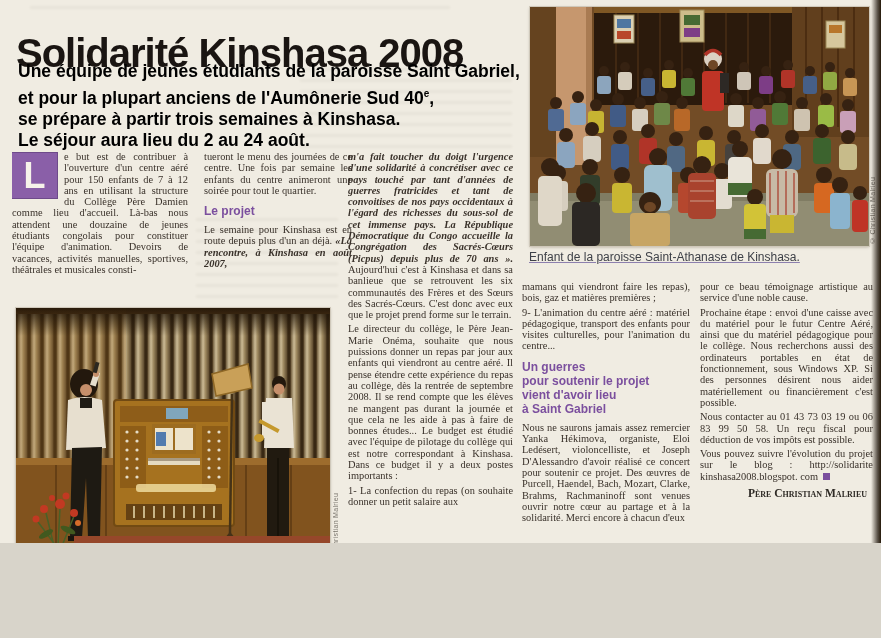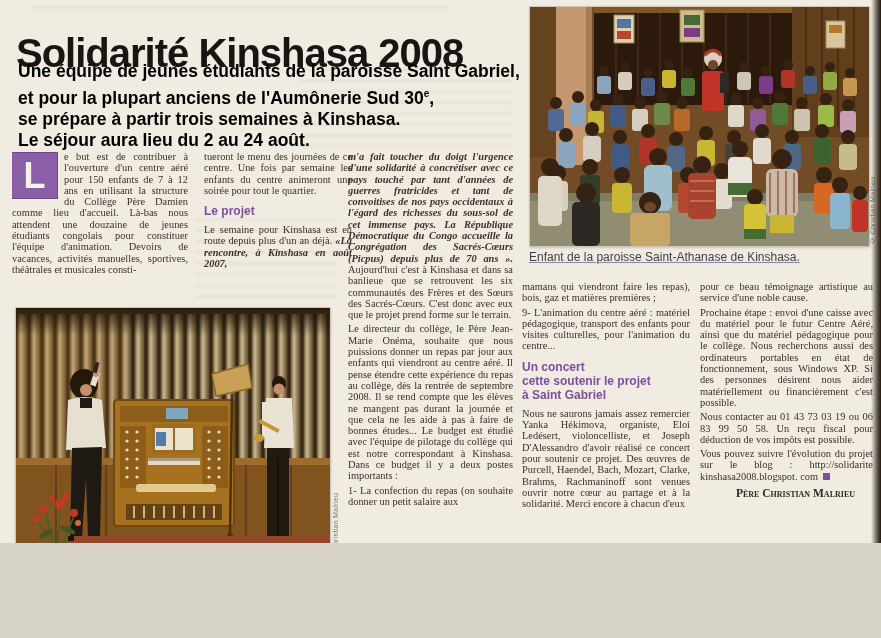--- a/index.html
+++ b/index.html
@@ -20,21 +20,21 @@
   .col3{left:348px;top:151px;width:165px;height:447px;}
   .col4{left:522px;top:281px;width:168px;height:296px;}
   .col5{left:700px;top:281px;width:173px;height:318px;}
   .h-purple{font-family:"Liberation Sans",sans-serif;font-weight:700;color:#7b4f9e;
             font-size:12px;line-height:14px;margin:8px 0 6px 0;text-align:left;}
   .ital{font-style:italic;font-weight:600;}
   .dropcap{float:left;width:45px;height:45px;margin:2px 7px 0 0;background:#8a5fa8;
            color:#f6f2ea;font-family:"Liberation Sans",sans-serif;font-weight:700;
            font-size:36px;line-height:45px;text-align:center;box-shadow:0 0 0 1px #6e4a8a;}
   .author{font-family:"Liberation Serif",serif;font-variant:small-caps;font-weight:700;
-          font-size:11.5px;color:#2e2a25;text-align:right;margin-top:6px;padding-right:18px;}
+          font-size:11.5px;color:#2e2a25;text-align:right;margin-top:6px;padding-right:6px;}
   .endmark{display:inline-block;width:7px;height:7px;background:#7b4f9e;margin-left:5px;}
   
   .photo{position:absolute;box-shadow:0 0 0 1px #cfc8ba, 0 1px 3px rgba(60,40,20,.35);
          background:#3a2a16;}
   .photo svg{display:block;}
   .photo-musicians{left:16px;top:308px;width:314px;height:252px;}
   .photo-children{left:530px;top:7px;width:339px;height:239px;}
   .caption{position:absolute;font-size:12px;color:#3e4148;
            text-decoration:underline;text-decoration-color:#8d80ae;}
   .caption-children{left:529px;top:250px;width:352px;}
@@ -74,21 +74,21 @@
 <div id="page">
 
   <div class="ghost ghost1"></div>
   <div class="ghost ghost2"></div>
   <div class="ghost ghost3"></div>
 
   <h1 class="title">Solidarité Kinshasa 2008</h1>
 
   <div class="intro">
     <div>Une équipe de jeunes étudiants de la paroisse Saint Gabriel,</div>
-    <div><span>et pour la plupart anciens de l'Aumônerie Sud 30</span><sup>e</sup><span>,</span></div>
+    <div><span>et pour la plupart anciens de l'Aumônerie Sud 40</span><sup>e</sup><span>,</span></div>
     <div>se prépare à partir trois semaines à Kinshasa.</div>
     <div>Le séjour aura lieu du 2 au 24 août.</div>
   </div>
 
   <div class="col col1">
     <span class="dropcap">L</span>
     <p>e but est de contribuer à l'ouverture d'un centre aéré pour 150 enfants de 7 à 12 ans en utilisant la structure du Collège Père Damien comme lieu d'accueil. Là-bas nous attendent une douzaine de jeunes étudiants congolais pour constituer l'équipe d'animation. Devoirs de vacances, activités manuelles, sportives, théâtrales et musicales consti-</p>
   </div>
 
   <div class="col col2">
@@ -102,22 +102,23 @@
   <div class="col col3">
     <p><span class="ital">m'a fait toucher du doigt l'urgence d'une solidarité à concrétiser avec ce pays touché par tant d'années de guerres fratricides et tant de convoitises de nos pays occidentaux à l'égard des richesses du sous-sol de cet immense pays. La République Démocratique du Congo accueille la Congrégation des Sacrés-Cœurs (Picpus) depuis plus de 70 ans ».</span><span> Aujourd'hui c'est à Kinshasa et dans sa banlieue que se retrouvent les six communautés des Frères et des Sœurs des Sacrés-Cœurs. C'est donc avec eux que le projet prend forme sur le terrain.</span></p>
     <p>Le directeur du collège, le Père Jean-Marie Onéma, souhaite que nous puissions donner un repas par jour aux enfants qui viendront au centre aéré. Il pense étendre cette expérience du repas au collège, dès la rentrée de septembre 2008. Il se rend compte que les élèves ne mangent pas durant la journée et que cela ne les aide à pas à faire de bonnes études... Le budget est étudié avec l'équipe de pilotage du collège qui est notre correspondant à Kinshasa. Dans ce budget il y a deux postes importants :</p>
     <p>1- La confection du repas (on souhaite donner un petit salaire aux</p>
   </div>
 
   <div class="col col4">
     <p>mamans qui viendront faire les repas), bois, gaz et matières premières ;</p>
     <p>9- L'animation du centre aéré : matériel pédagogique, transport des enfants pour visites culturelles, pour l'animation du centre...</p>
     <div class="h-purple">
-      <div>Un concert</div>
-      <div>cette soutenir le projet</div>
+      <div>Un guerres</div>
+      <div>pour soutenir le projet</div>
+      <div>vient d'avoir lieu</div>
       <div>à Saint Gabriel</div>
     </div>
     <p>Nous ne saurons jamais assez remercier Yanka Hékimova, organiste, Eloi Ledésert, violoncelliste, et Joseph D'Alessandro d'avoir réalisé ce concert pour soutenir ce projet. Des œuvres de Purcell, Haendel, Bach, Mozart, Clarke, Brahms, Rachmaninoff sont venues ouvrir notre cœur au partage et à la solidarité. Merci encore à chacun d'eux</p>
   </div>
 
   <div class="col col5">
     <p>pour ce beau témoignage artistique au service d'une noble cause.</p>
     <p>Prochaine étape : envoi d'une caisse avec du matériel pour le futur Centre Aéré, ainsi que du matériel pédagogique pour le collège. Nous recherchons aussi des ordinateurs portables en état de fonctionnement, sous Windows XP. Si des personnes désirent nous aider matériellement ou financièrement c'est possible.</p>
     <p>Nous contacter au 01 43 73 03 19 ou 06 83 99 50 58. Un reçu fiscal pour déduction de vos impôts est possible.</p>
     <p><span>Vous pouvez suivre l'évolution du projet sur le blog : http://solidarite kinshasa2008.blogspot. com</span><span class="endmark"></span></p>

